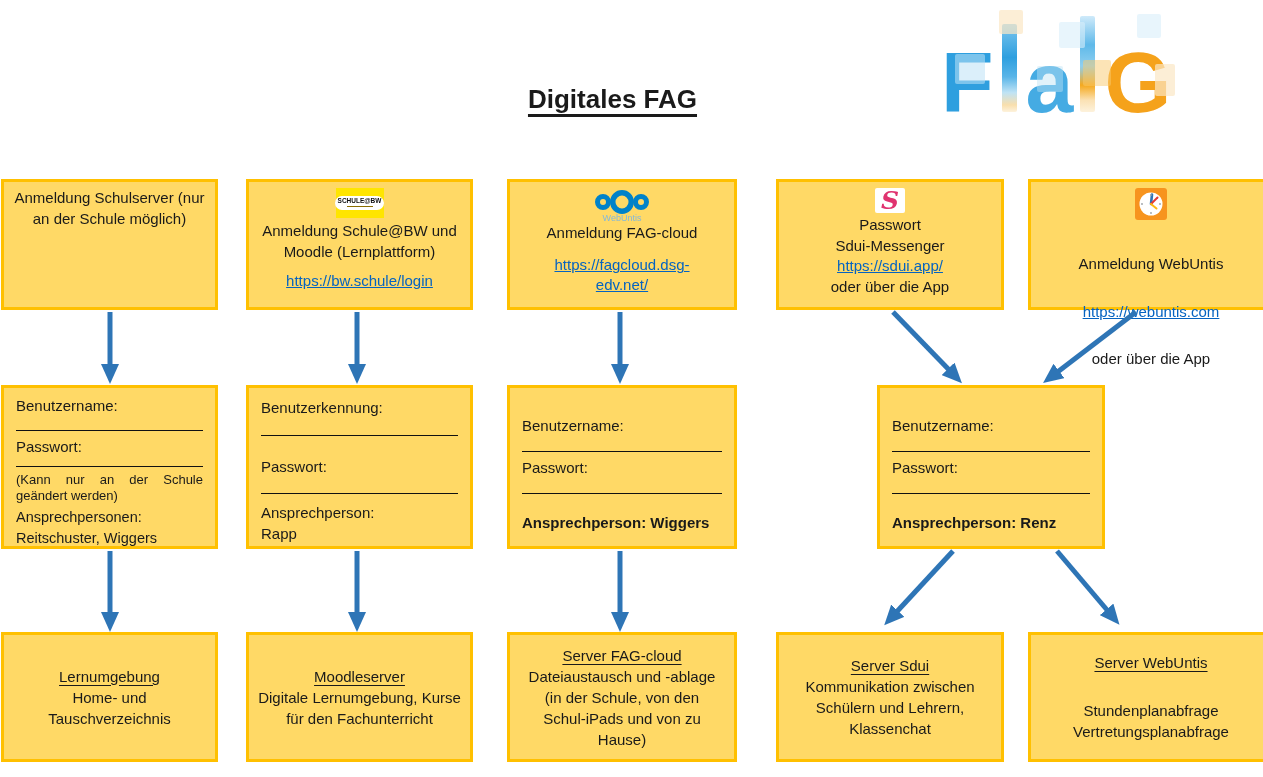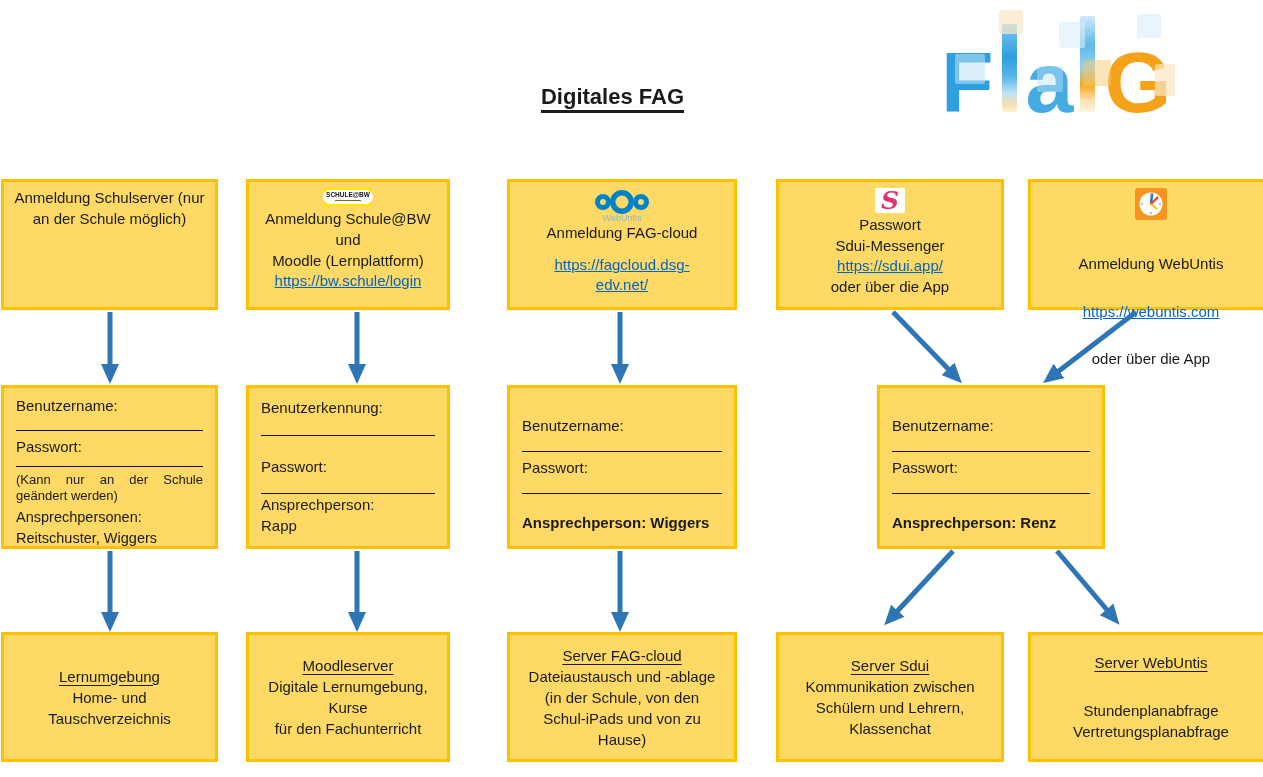--- a/index.html
+++ b/index.html
@@ -4,21 +4,21 @@
 <style>
   html,body{margin:0;padding:0;}
   body{
     width:1263px;height:777px;position:relative;overflow:hidden;
     background:#ffffff;color:#1a1a1a;
     font-family:"Liberation Sans", sans-serif;
   }
   
   .page-title{
     position:absolute;left:0;top:84px;width:1225px;text-align:center;
-    font-size:22px;font-weight:bold;
+    font-size:26px;font-weight:bold;
     text-decoration:underline;text-decoration-thickness:3px;text-underline-offset:6px;
   }
   
   .fag-logo{position:absolute;left:941px;top:2px;width:322px;height:102px;}
   .logo-row{display:flex;align-items:baseline;height:100%;padding-top:14px;}
   .logo-letter{font-weight:800;font-size:86px;line-height:.8;letter-spacing:-2px;}
   .logo-f{color:#2e9fdf;}
   .logo-a{color:#45abe3;}
   .logo-g{color:#f5a21b;}
   .logo-bar{display:inline-block;width:15px;border-radius:2px;}
@@ -29,21 +29,21 @@
   .patch{position:absolute;border-radius:2px;}
   .p1{left:14px;top:52px;width:30px;height:30px;background:#bde2f5;opacity:.55;}
   .p2{left:58px;top:8px;width:24px;height:24px;background:#fbe7c4;opacity:.7;}
   .p3{left:118px;top:20px;width:26px;height:26px;background:#d9eefa;opacity:.6;}
   .p4{left:142px;top:58px;width:28px;height:26px;background:#f9c96d;opacity:.5;}
   .p5{left:196px;top:12px;width:24px;height:24px;background:#d9eefa;opacity:.6;}
   .p6{left:214px;top:62px;width:20px;height:32px;background:#fbe7c4;opacity:.7;}
   .p7{left:96px;top:64px;width:26px;height:26px;background:#bde2f5;opacity:.45;}
   
   .box{position:absolute;background:#FFD966;border:3px solid #FFC000;box-sizing:border-box;}
-  .c1{left:1px;width:217px;}  .c2{left:246px;width:204px;}
+  .c1{left:1px;width:217px;}  .c2{left:246px;width:227px;}
   .c3{left:507px;width:230px;} .c4{left:776px;width:228px;}
   .c5{left:1028px;width:246px;gap:27px;} .c45{left:877px;width:228px;}
   .row-top{top:179px;height:131px;}
   .row-mid{top:385px;height:164px;}
   .row-bot{top:632px;height:130px;}
   
   .tbox{display:flex;flex-direction:column;align-items:center;padding:6px 5px 8px;font-size:15px;}
   .tbox .title{white-space:pre-line;text-align:center;line-height:1.38;}
   .tbox.center-only{justify-content:flex-start;padding-bottom:26px;}
   .link{color:#0563C1;text-decoration:underline;text-align:center;white-space:pre-line;line-height:1.32;cursor:pointer;}
@@ -68,21 +68,21 @@
   .cred-a .lbl1{margin-top:4px;}
   .cred-a .ul1{margin-top:14px;}
   .cred-a .lbl2{margin-top:6px;}
   .cred-a .ul2{margin-top:8px;}
   .cred-a .cnote{font-size:13px;text-align:justify;margin-top:5px;line-height:1.25;}
   .cred-a .contact{font-size:14.5px;margin-top:3px;line-height:1.45;}
   .cred-b .lbl1{margin-top:4px;}
   .cred-b .ul1{margin-top:17px;}
   .cred-b .lbl2{margin-top:21px;}
   .cred-b .ul2{margin-top:15px;}
-  .cred-b .contact{margin-top:0;line-height:1.4;}
+  .cred-b .contact{margin-top:8px;line-height:1.4;}
   .cred-c .lbl1{margin-top:22px;}
   .cred-c .ul1{margin-top:15px;}
   .cred-c .lbl2{margin-top:6px;}
   .cred-c .ul2{margin-top:14px;}
   .cred-c .contact{margin-top:19px;font-weight:bold;}
   
   .sbox{display:flex;flex-direction:column;align-items:center;justify-content:center;font-size:15px;padding:4px 6px;}
   .sbox .stitle{text-decoration:underline;text-underline-offset:3px;line-height:1.4;}
   .sbox .sdesc{white-space:pre-line;text-align:center;line-height:1.4;}
   

